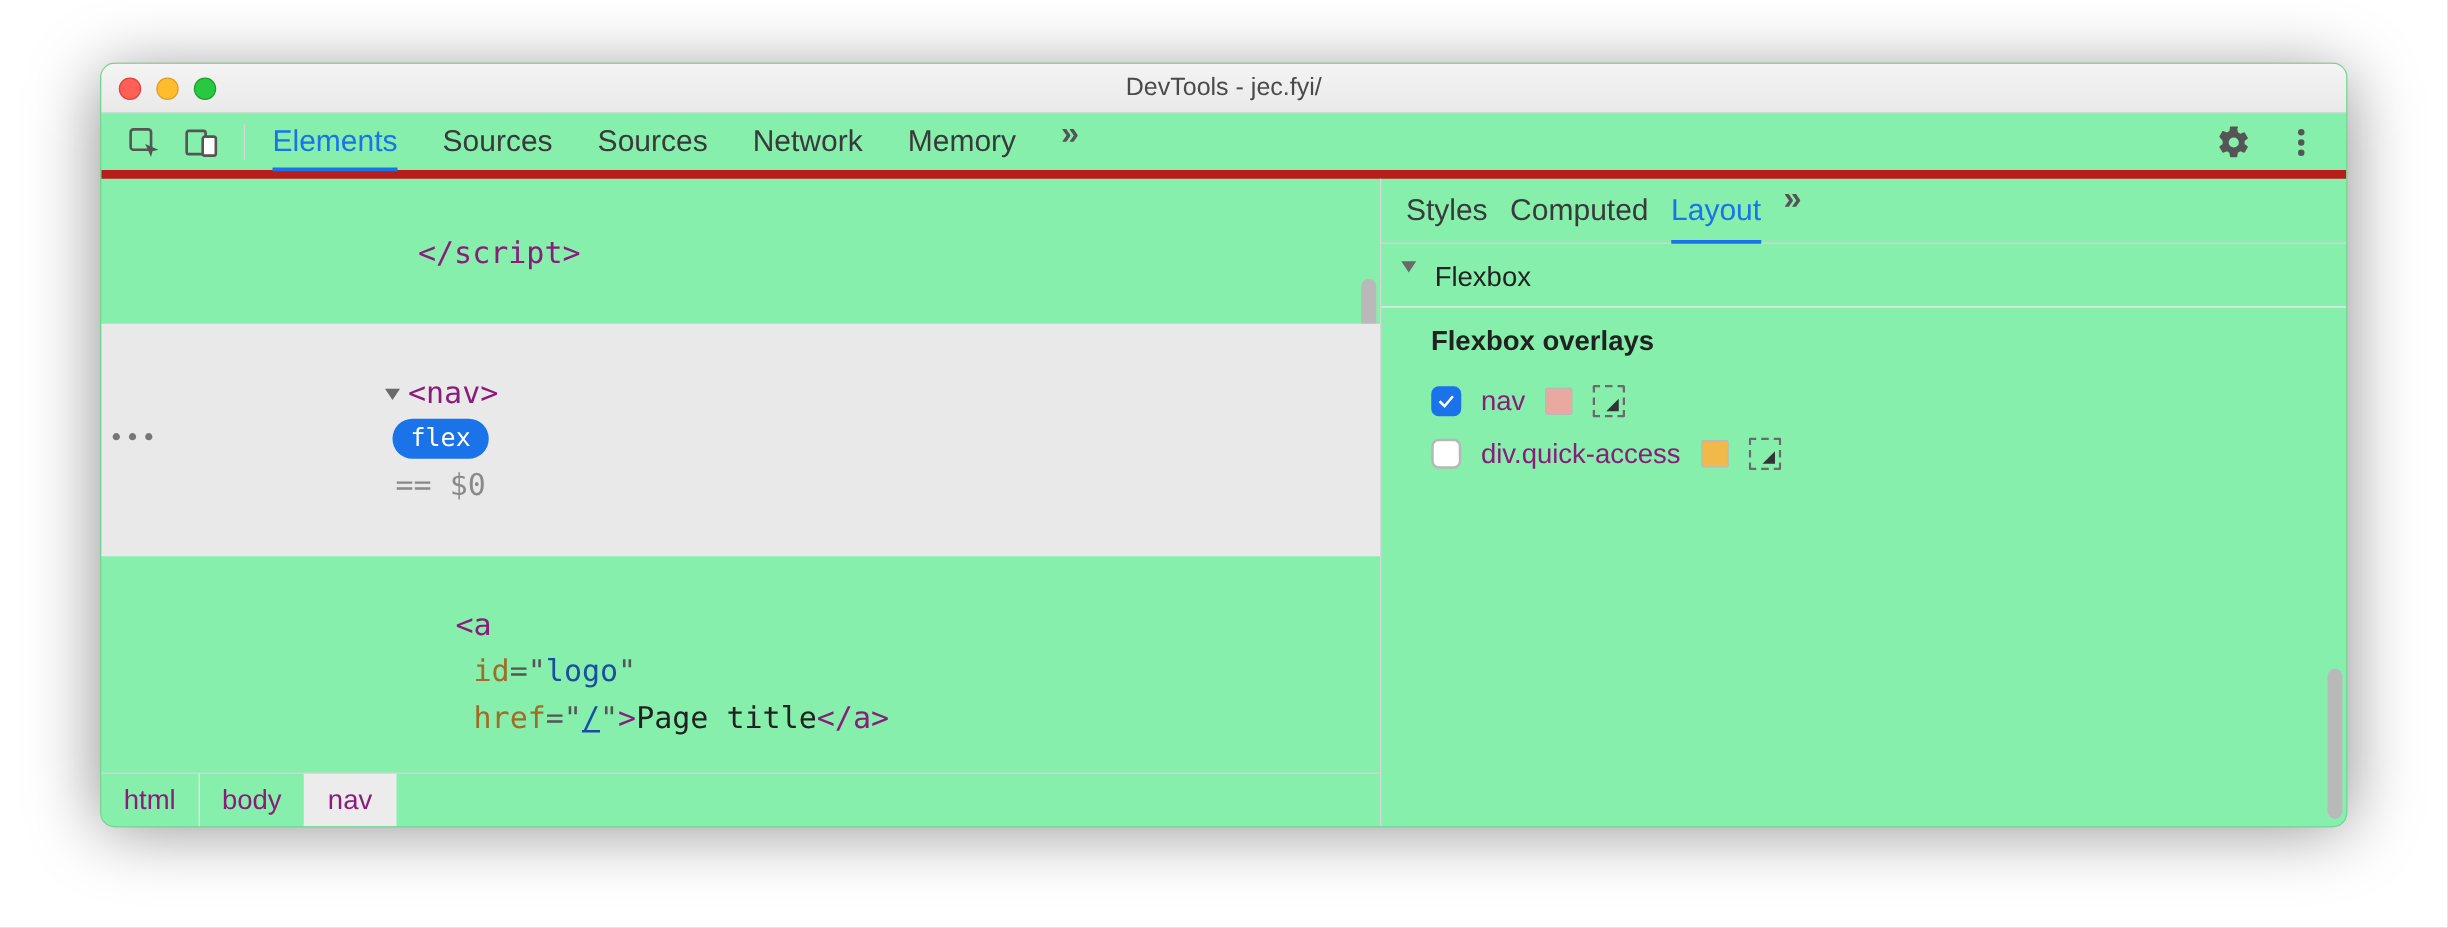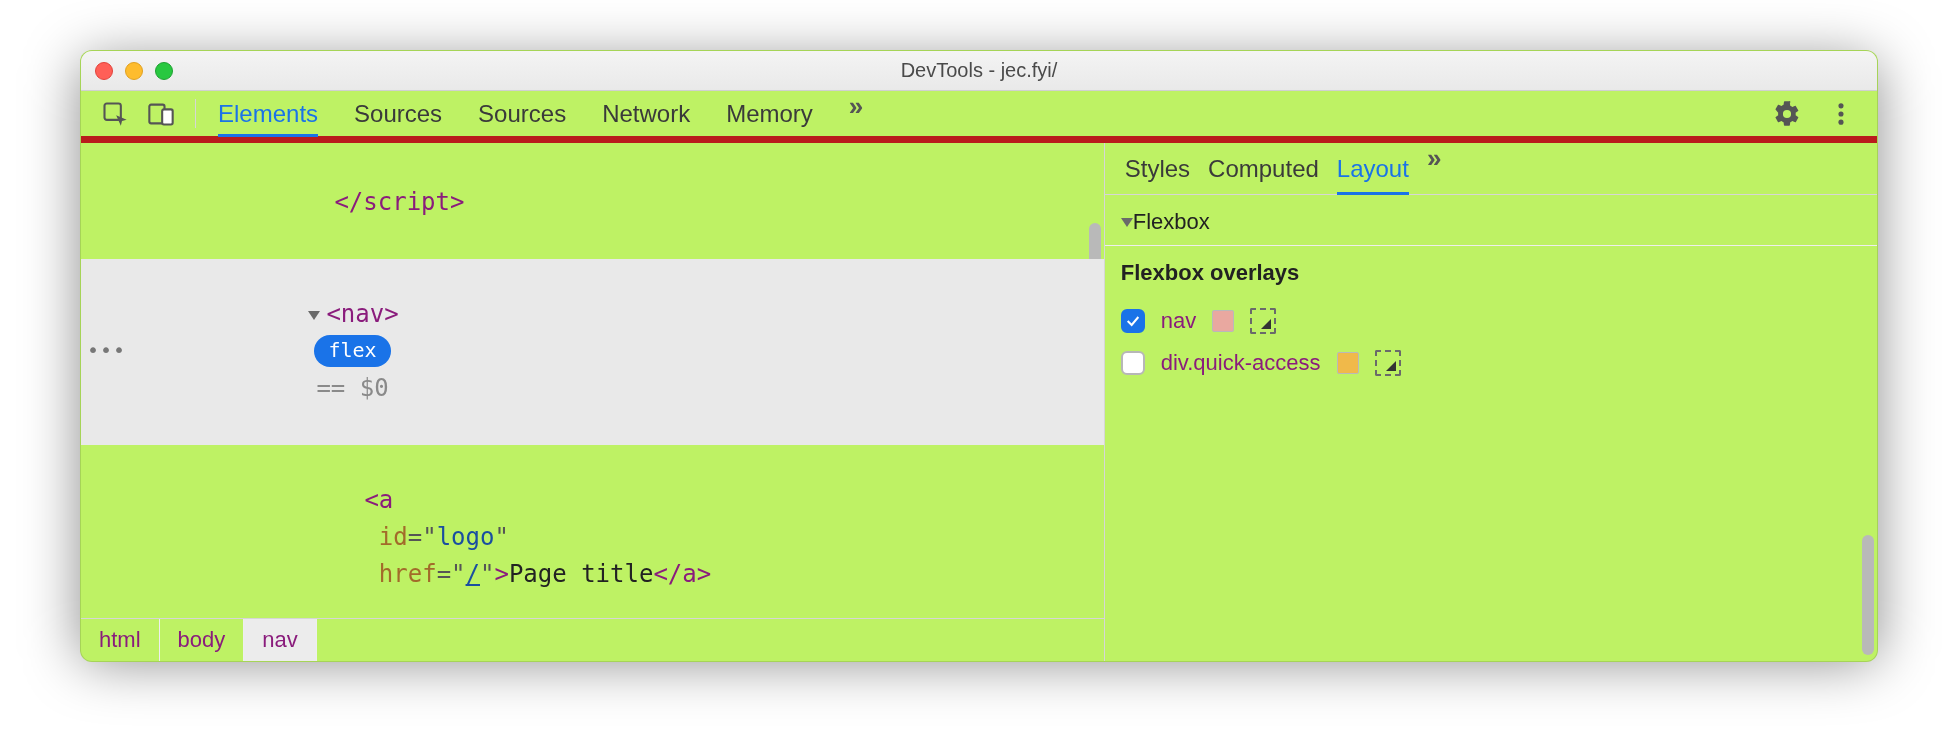--- a/index.html
+++ b/index.html
@@ -23,21 +23,21 @@
     filter: blur(28px);
     background: rgba(0,0,0,0.45);
     border-radius: 16px;
     z-index: 0;
   }
   .window {
     position: relative;
     z-index: 1;
     width: 100%;
     height: 100%;
-    background: #bef264;
+    background: #86efac;
     border-radius: 12px;
     border: 1px solid rgba(0,0,0,0.12);
     overflow: hidden;
     display: flex;
     flex-direction: column;
   }
   .titlebar {
     height: 40px;
     background: linear-gradient(#f4f4f4,#e9e9e9);
     border-bottom: 1px solid #d0d0d0;
@@ -186,27 +186,27 @@
     color:#3a3a3a;
   }
   .side-tab { display:flex; align-items:center; cursor:pointer; position:relative;}
   .side-tab.active { color:#1a73e8; }
   .side-tab.active::after {
     content:""; position:absolute; left:0; right:0; bottom:-1px; height:3px; background:#1a73e8;
   }
 
   .panel-body { flex:1; overflow:auto; font-size:22px; color:#222; }
   .section-head {
-    display:flex; align-items:center; gap:0;
+    display:flex; align-items:flex-start; gap:15px;
     padding: 14px 18px 10px 16px;
     color:#222;
     border-bottom:1px solid #eee;
   }
   .section-head .tri { display:inline-block; width:0;height:0;border-left:6px solid transparent;border-right:6px solid transparent;border-top:9px solid #6a6a6a;}
-  .section-inner { padding: 14px 22px 18px 16px; }
+  .section-inner { padding: 14px 22px 18px 40px; }
   .overlay-title { font-weight:700; margin-bottom: 14px; }
   .overlay-row { display:flex; align-items:center; gap:16px; padding:8px 0; }
   .cbox {
     width:24px; height:24px; border-radius:6px; border:2px solid #b7b7b7;
     display:inline-flex; align-items:center; justify-content:center;
     background:#fff; cursor:pointer;
   }
   .cbox.checked { background:#1a73e8; border-color:#1a73e8; }
   .cbox.checked svg { width:16px; height:16px; stroke:#fff; stroke-width:3; fill:none; }
   .ov-name { color:#8a1c7c; font-family: inherit; }

